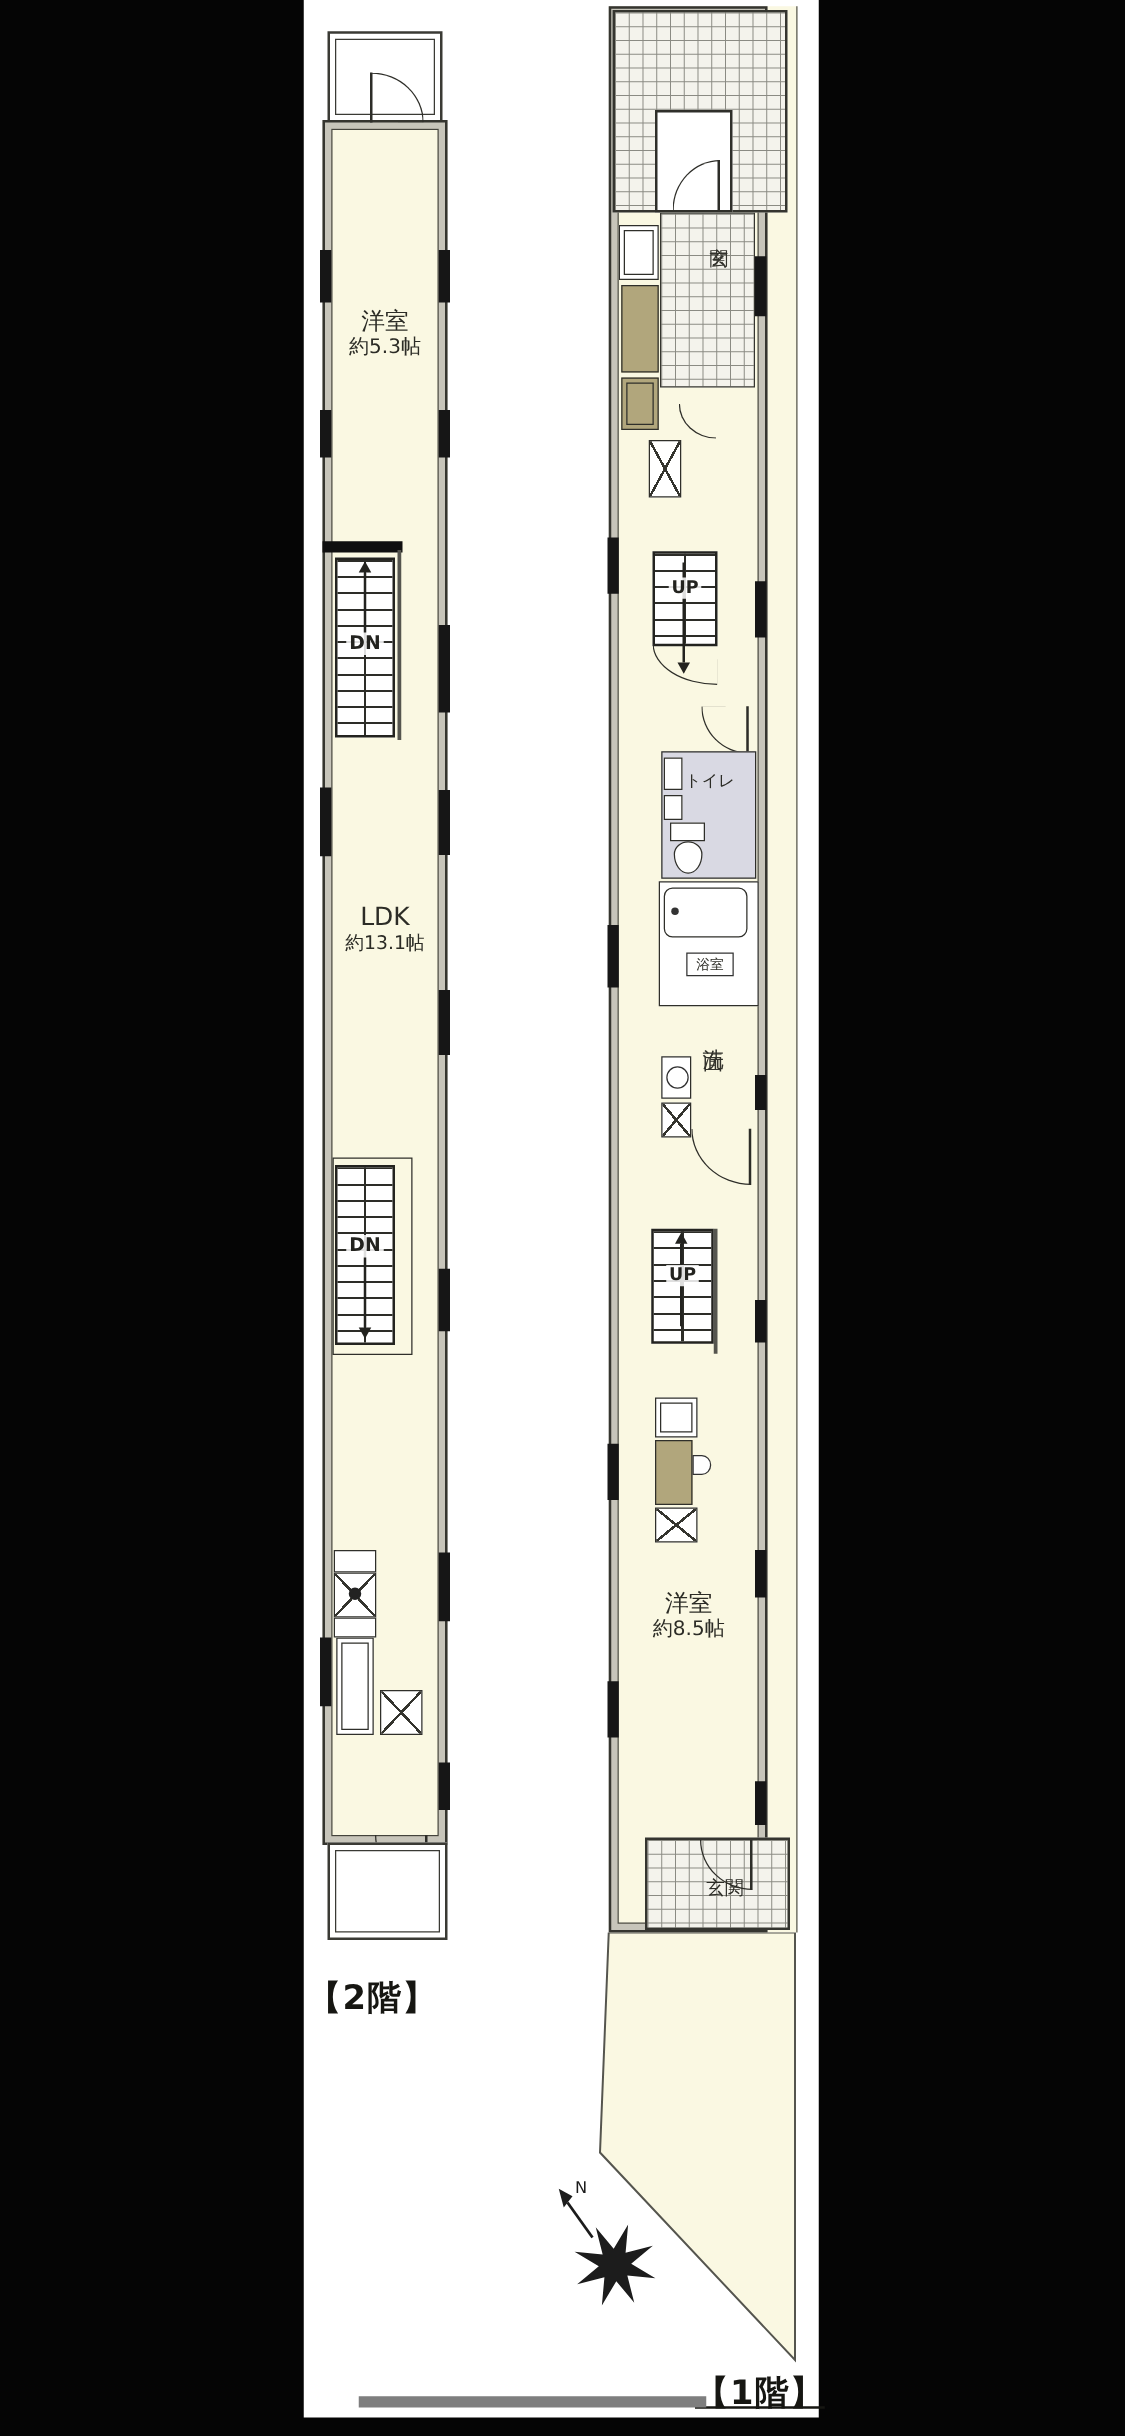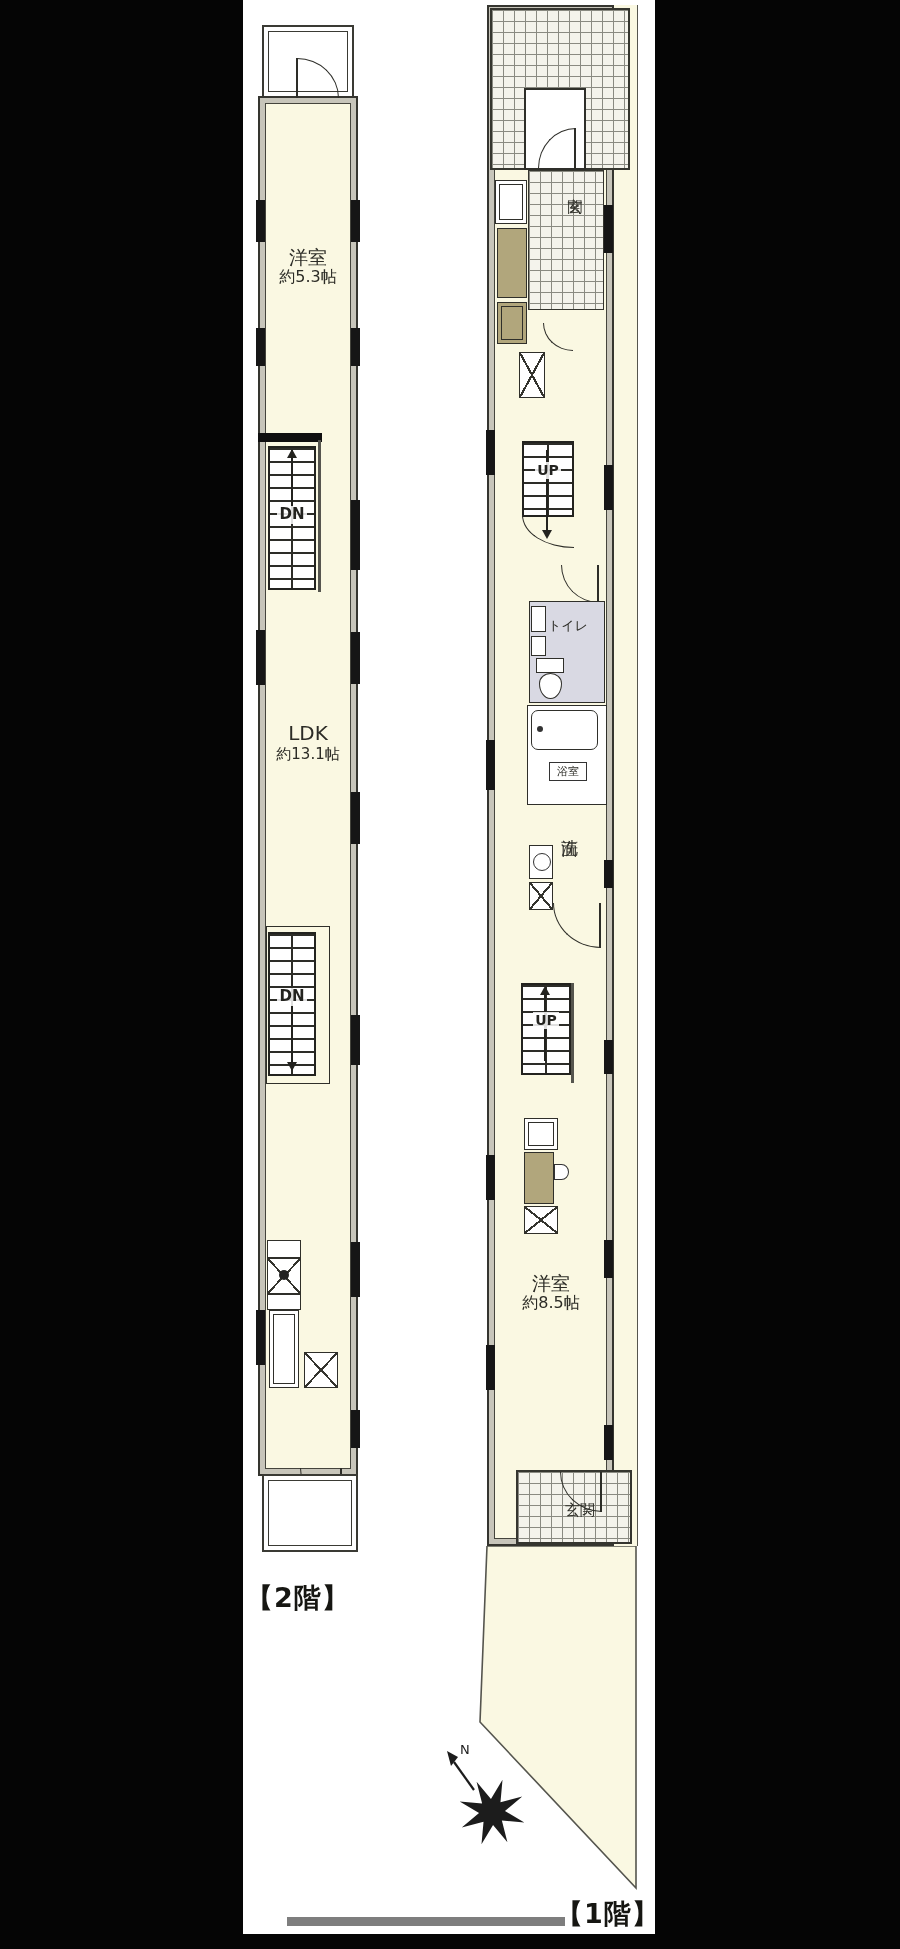--- a/index.html
+++ b/index.html
@@ -216,18 +216,18 @@
       <polygon points="17,0 166,0 166,342 10,176" fill="#faf8e2" stroke="#55554e" stroke-width="1.6"></polygon>
     </svg>
 
     <svg class="abs" style="left:430px;top:1740px;" width="134" height="120" viewBox="0 0 134 120">
       <polygon transform="rotate(18 62 72)" fill="#1c1c1c" points="96,72 74,77 86,96 67,84 62,106 57,84 38,96 50,77 28,72 50,67 38,48 57,60 62,38 67,60 86,48 74,67"></polygon>
       <line x1="44" y1="50" x2="24" y2="22" stroke="#1c1c1c" stroke-width="2.2"></line>
       <polygon points="17,11 28,17 21,26" fill="#1c1c1c"></polygon>
       <text x="30" y="14" font-size="13" fill="#1c1c1c" font-family="DejaVu Sans, sans-serif">N</text>
     </svg>
 
-    <div class="abs caption" style="left:556px;top:1896px;width:140px;">【1階】</div>
+    <div class="abs caption" style="left:556px;top:1896px;width:140px;text-decoration:underline;">【1階】</div>
   </div>
 
   <div class="abs gline" style="left:287px;top:1917px;width:278px;height:9px;"></div>
 
 </div>
 
 </body></html>

